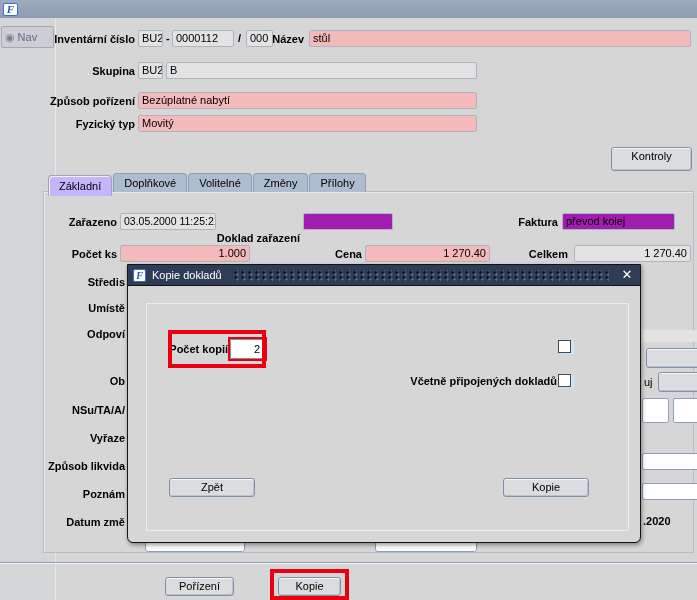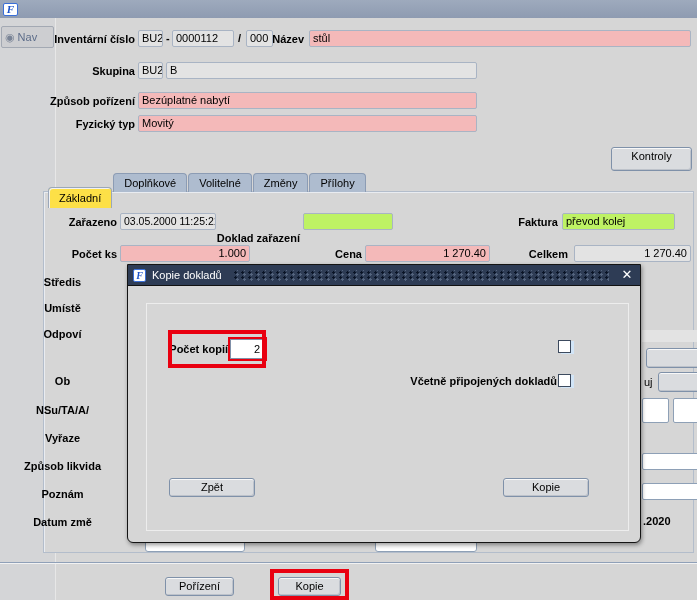--- a/index.html
+++ b/index.html
@@ -27,48 +27,48 @@
     position:absolute; left:1px; top:8px; width:53px; height:22px;
     background:#cdced1; border:1px solid #a3a9b3; border-radius:2px;
     display:flex; align-items:center; padding-left:3px;
   }
   .navtab .radio { color:#7a8496; font-size:11px; }
   .navtab .navlbl { color:#5d6d8a; margin-left:3px; }
   
   .lbl { position:absolute; font-weight:bold; height:16px; line-height:16px; text-align:right; white-space:nowrap; }
   .fld {
     position:absolute; height:17px; line-height:15px; padding:0 3px;
-    background:#bef264; border:1px solid #a9b4c4; border-radius:2px; white-space:nowrap; overflow:hidden;
+    background:#a21caf; border:1px solid #a9b4c4; border-radius:2px; white-space:nowrap; overflow:hidden;
   }
   .fld.pink { background:#f4b9b9; }
   .fld.gray { background:#e3e3e3; }
   .fld.num  { text-align:right; }
   .btn {
     position:absolute; background:#dadcdf; border:1px solid #7f91a9; border-radius:3px;
     text-align:center; line-height:17px; font-size:11px;
     box-shadow: inset 0 1px 0 #f8f8f8, inset -1px -1px 0 #bdc2ca;
   }
   .sep { position:absolute; font-weight:bold; }
   
   .tabs { position:absolute; left:48px; top:171px; height:21px; display:flex; z-index:2; }
   .tab {
     height:19px; margin-top:2px; margin-right:1px; padding:0 10px;
     background:#aebccf; border:1px solid #8c9cb4; border-bottom:none;
     border-radius:4px 4px 0 0; line-height:18px; text-align:center;
   }
   .tab.active {
-    height:21px; margin-top:16px; background:#fde047; line-height:21px;
+    height:21px; margin-top:4px; background:#c4b5fd; line-height:21px;
     border-color:#9aa7ba; box-shadow: inset 1px 1px 0 #f2f2f2; position:relative; z-index:3;
   }
   
   .panel {
     position:absolute; left:43px; top:191px; width:651px; height:362px;
     border:1px solid #b3bdcb; box-shadow: inset 1px 1px 0 #e9ecf1; background:#d6d6d6;
   }
-  .ll { position:absolute; left:0; width:125px; font-weight:bold; text-align:center; height:14px; line-height:14px; white-space:nowrap; }
+  .ll { position:absolute; left:0; width:125px; font-weight:bold; text-align:right; height:14px; line-height:14px; white-space:nowrap; }
   .frag-strip { position:absolute; background:#e3e3e3; }
   .wfld { position:absolute; background:#fff; border:1px solid #8ea0b6; border-radius:2px; }
   .divider { position:absolute; left:0; top:562px; width:697px; border-top:1px solid #8fa0b8; border-bottom:1px solid #f2f2f2; }
   
   .dialog {
     position:absolute; left:127px; top:264px; width:514px; height:279px;
     background:#d6d6d6; border:1px solid #141414; border-radius:0 0 6px 6px;
     box-shadow:1px 2px 4px rgba(0,0,0,.4); z-index:10;
   }
   .dlg-titlebar {

